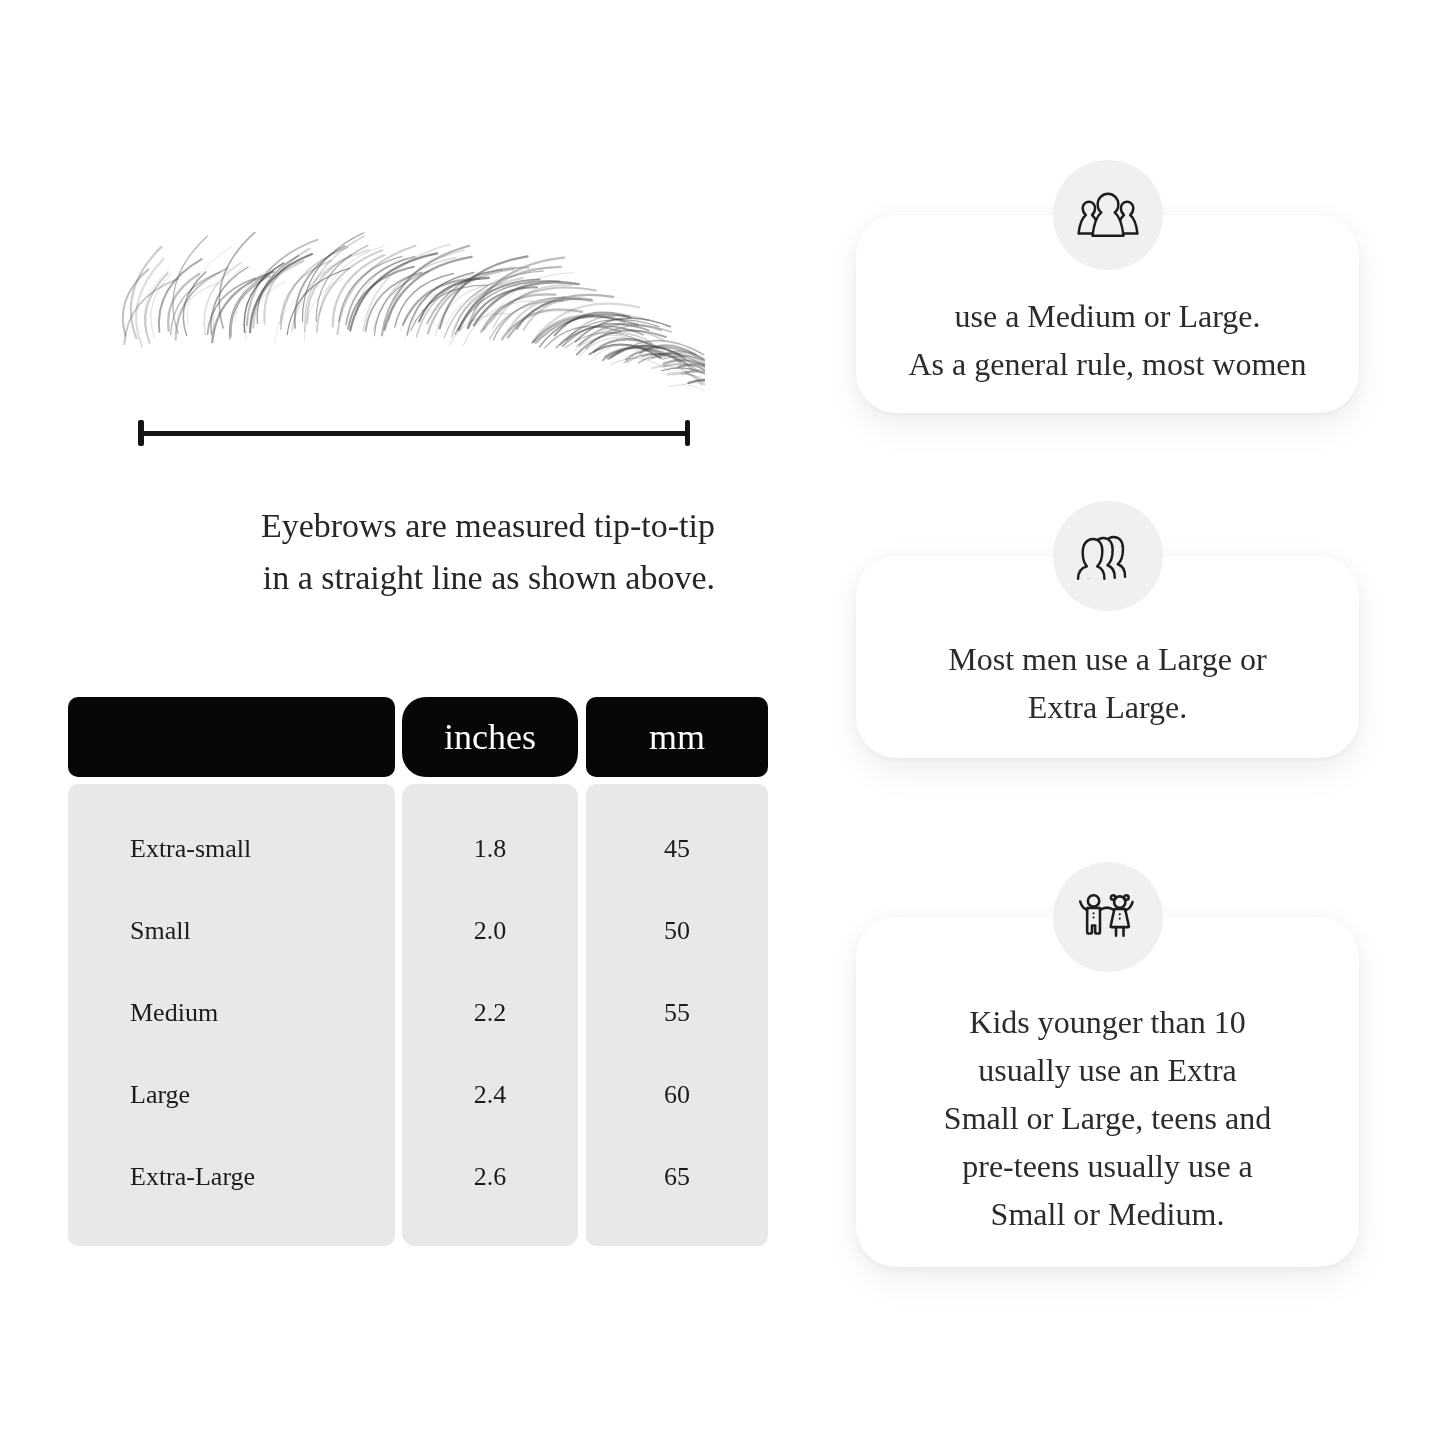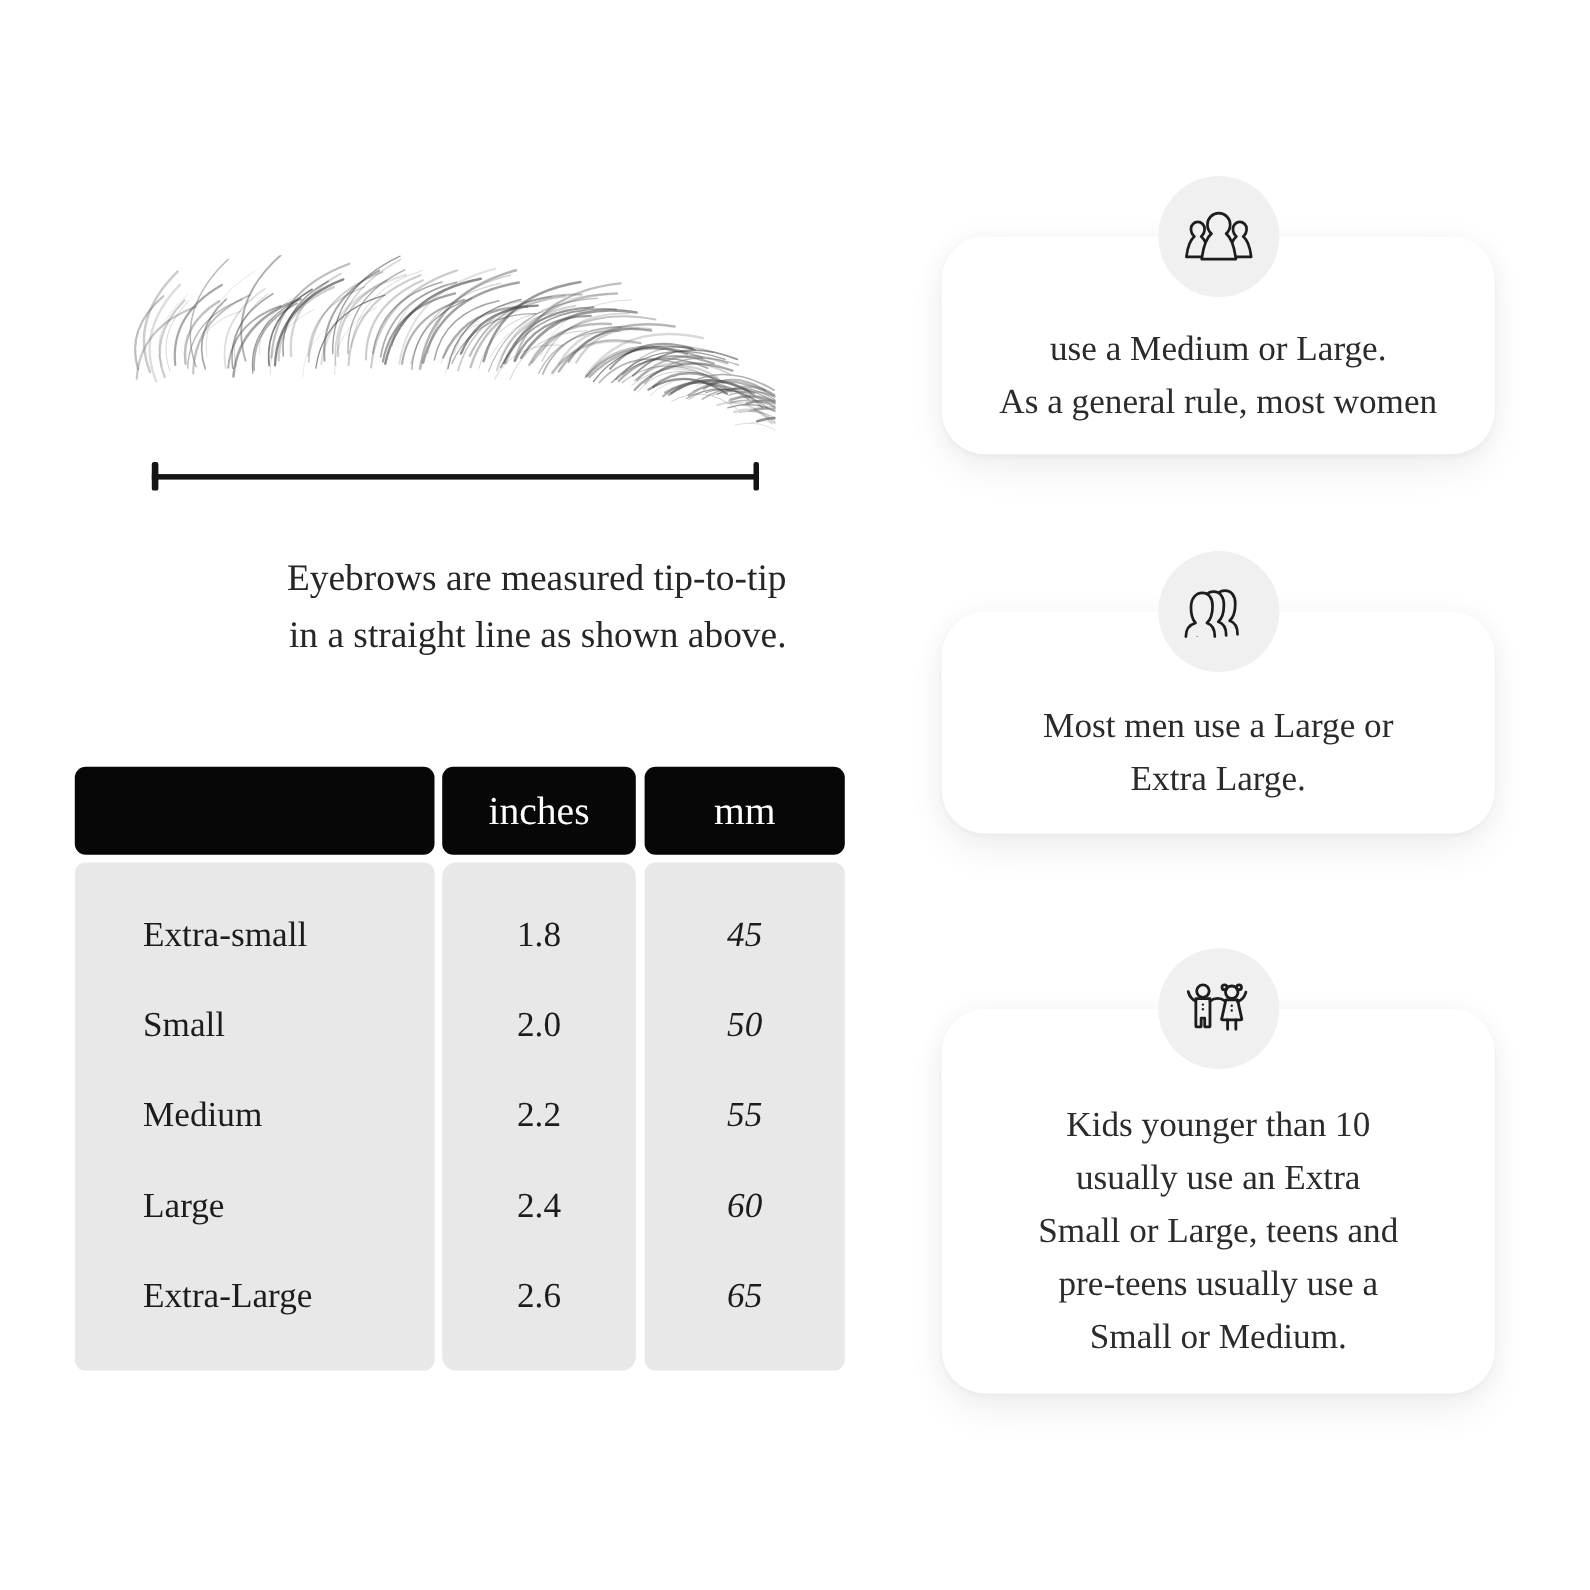--- a/index.html
+++ b/index.html
@@ -24,33 +24,33 @@
   }
   
   .size-table{position:absolute;left:68px;top:697px;width:700px;}
   .thead{display:flex;}
   .th{
     height:80px;background:var(--table_header_bg,#070707);
     border-radius:10px;color:#fff;font-size:36px;
     display:flex;align-items:center;justify-content:center;
   }
   .th-size{width:327px;margin-right:7px;}
-  .th-in{width:176px;margin-right:8px;}
+  .th-in{width:176px;margin-right:8px;border-radius:24px;}
   .th-mm{width:182px;}
   .tbody{display:flex;margin-top:7px;}
   .tcol{
     background:var(--table_body_bg,#e8e8e8);border-radius:10px;
     padding:24px 0 28px 0;
   }
   .tcol-size{width:327px;margin-right:7px;}
   .tcol-in{width:176px;margin-right:8px;border-radius:13px;}
-  .tcol-mm{width:182px;font-style:italic;}
+  .tcol-mm{width:182px;}
   .tcell{
     height:82px;display:flex;align-items:center;
-    font-size:32px;color:#1c1c1c;
+    font-size:26px;color:#1c1c1c;
   }
   .tcol-size .tcell{padding-left:62px;}
   .tcol-in .tcell,.tcol-mm .tcell{justify-content:center;}
   
   .card{
     position:absolute;left:856px;width:503px;
     background:var(--card_bg,#ffffff);border-radius:40px;
     box-shadow:0 2px 4px rgba(0,0,0,0.03),0 16px 34px rgba(0,0,0,0.055),0 0 26px rgba(0,0,0,0.035);
     display:flex;flex-direction:column;justify-content:center;align-items:center;
   }

